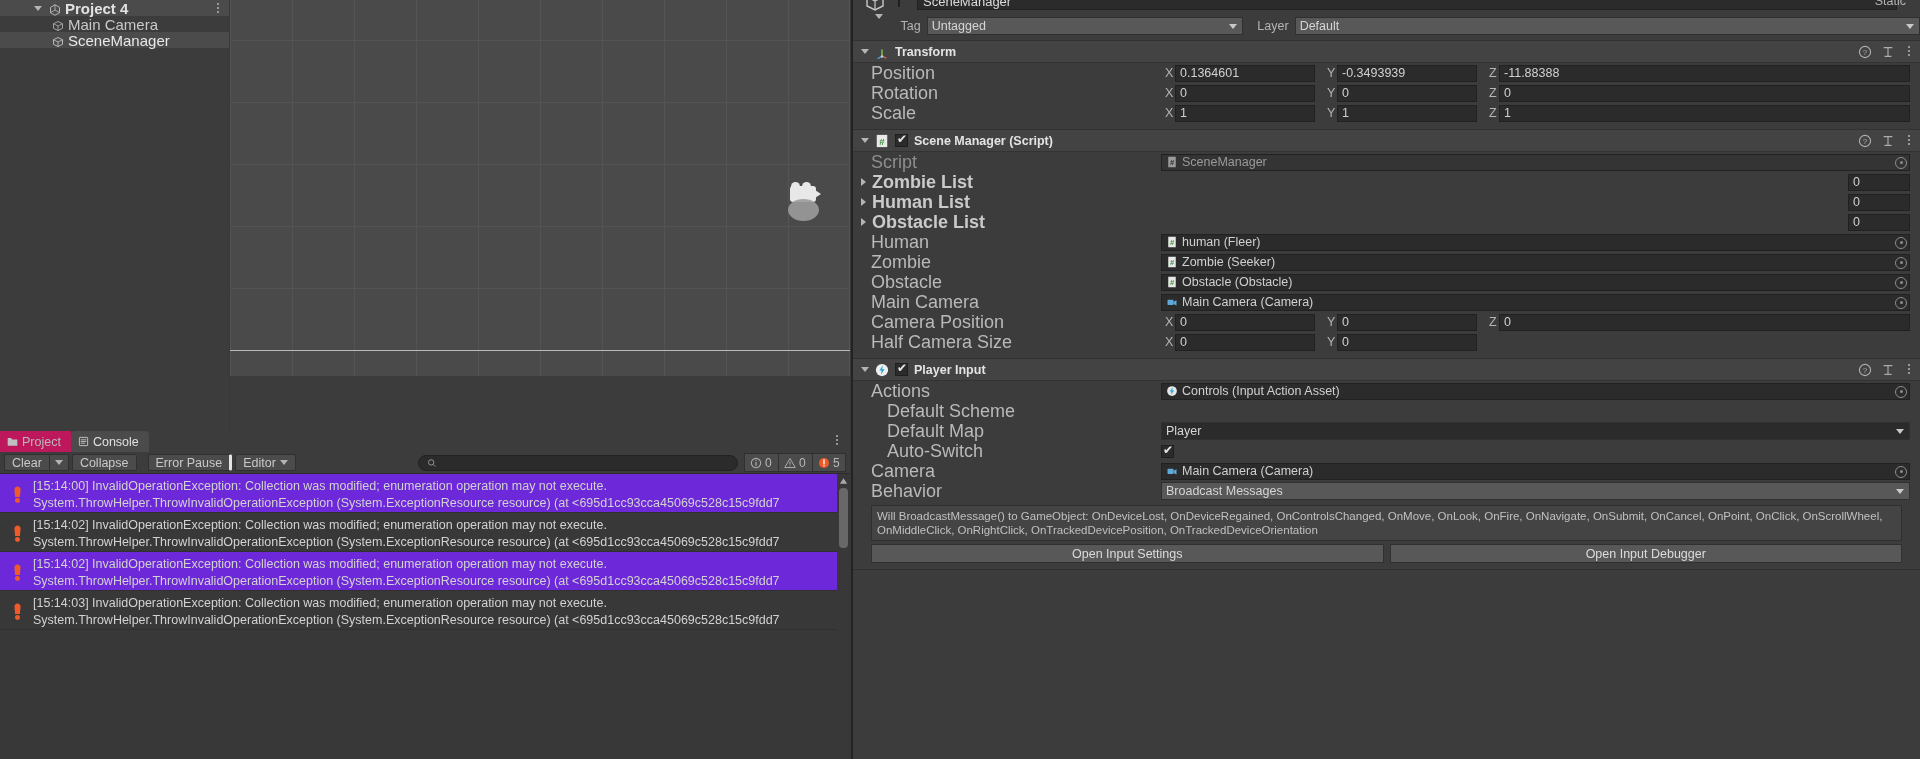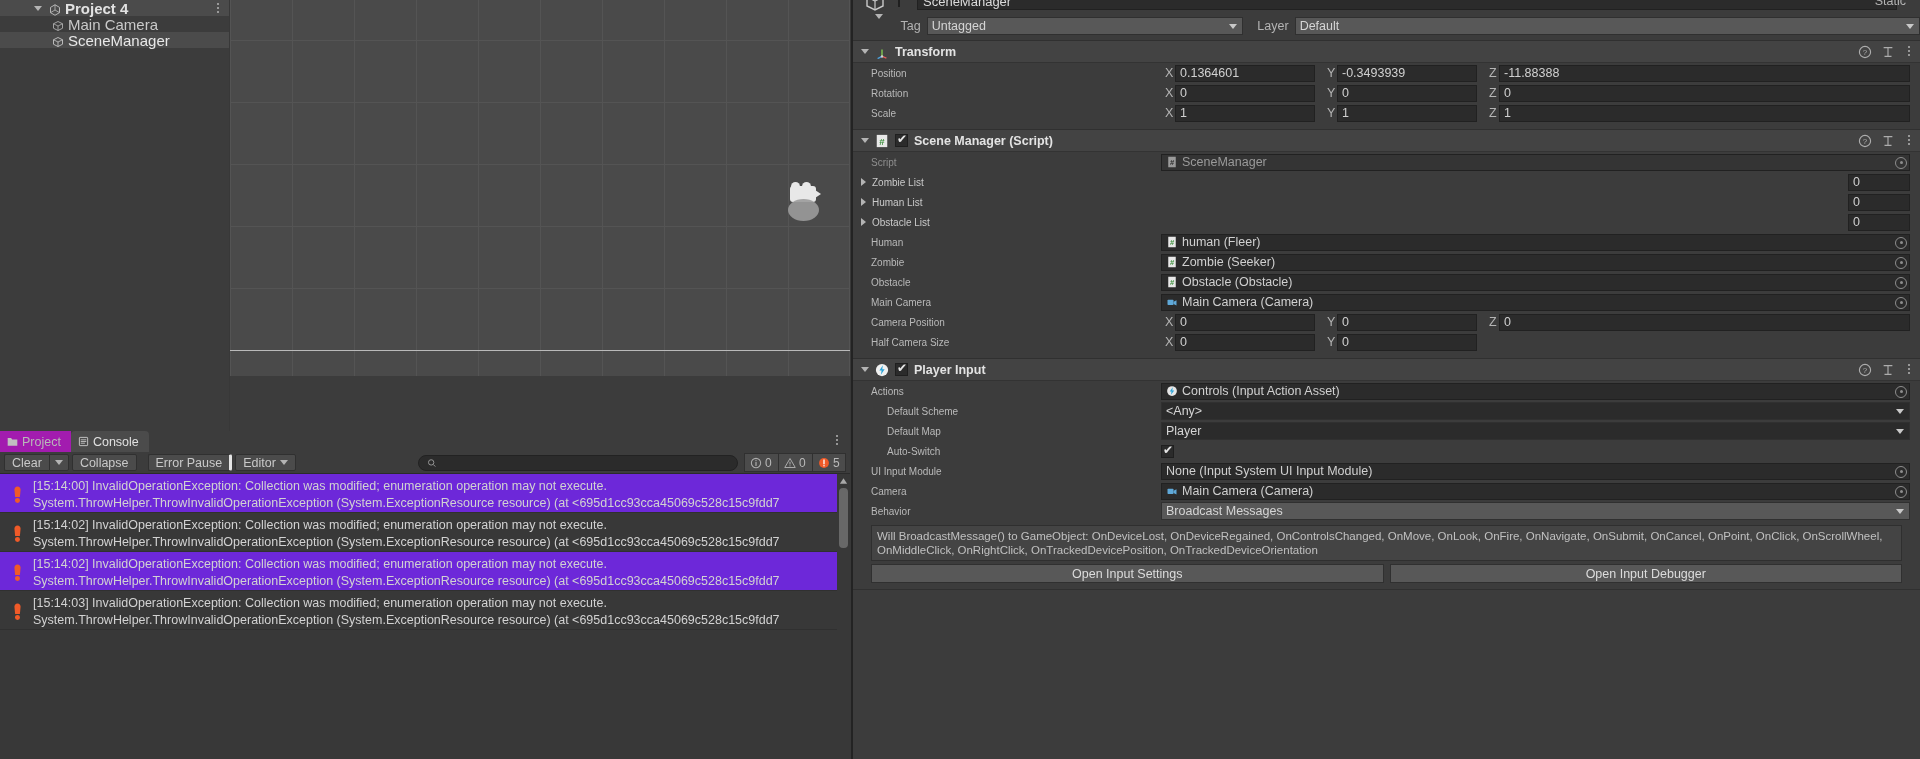--- a/index.html
+++ b/index.html
@@ -36,21 +36,21 @@
   .cam-body { position:absolute; left:4px; top:0px; width:26px;height:16px;background:#e8e8e8;border-radius:3px; }
   .cam-lens { position:absolute; left:26px; top:2px; width:0;height:0;border-top:6px solid transparent;border-bottom:6px solid transparent;border-left:9px solid #e8e8e8; }
   .cam-reel1,.cam-reel2 { position:absolute; top:-4px; width:9px;height:9px;border-radius:50%;background:#e8e8e8; }
   .cam-reel1 { left:5px; } .cam-reel2 { left:16px; }
   .cam-base { position:absolute; left:2px; top:13px; width:31px;height:22px;border-radius:50%;background:#9b9b9b; opacity:.9;}
 
   
   #console { position:absolute; left:0; top:431px; width:850px; height:328px; background:#383838; }
   .tabbar { height:21px; background:#3c3c3c; display:flex; align-items:flex-end; position:relative; }
   .tab { height:21px; padding:0 10px 0 7px; display:flex; align-items:center; gap:4px;
-         font-size:12.5px; color:#b8b8b8; background:#a21caf; }
+         font-size:12.5px; color:#b8b8b8; background:#be185d; }
   .tab.active { background:#4b4b4b; border-top-left-radius:4px; border-top-right-radius:4px; color:#e0e0e0;}
   .ctoolbar { height:22px; background:#3c3c3c; display:flex; align-items:center; gap:0; padding:0 4px;
               border-bottom:1px solid #2b2b2b; position:relative; }
   .tbtn { height:17px; padding:0 7px; display:flex; align-items:center; gap:4px; font-size:12.5px;
           color:#c9c9c9; background:#4b4b4b; border:1px solid #303030; border-right:none; }
   .tbtn:first-child { border-top-left-radius:2px;border-bottom-left-radius:2px; }
   .tbtn.last { border-right:1px solid #303030; border-top-right-radius:2px;border-bottom-right-radius:2px;}
   .searchbox { flex:0 0 auto; width:320px; height:16px; background:#2b2b2b; border:1px solid #222;
                border-radius:8px; margin-left:auto; display:flex; align-items:center; padding:0 8px; gap:5px; }
   .searchbox input { background:transparent;border:none;outline:none;color:#c9c9c9;font-size:12px;width:100%;
@@ -85,23 +85,23 @@
         border-left:4px solid transparent;border-right:4px solid transparent;border-top:5px solid #c9c9c9; }
 
   .comp { border-top:1px solid #303030; background:#3c3c3c; }
   .comp-head { height:22px; display:flex; align-items:center; gap:6px; padding-left:8px; background:#434343;
                position:relative; border-bottom:1px solid #333; }
   .comp-title { font-weight:bold; font-size:12.5px; color:#e3e3e3; }
   .comp-right { position:absolute; right:6px; top:4px; display:flex; align-items:center; gap:9px; }
   .ci { width:14px;height:14px; }
 
   .frow { height:20px; display:flex; align-items:center; padding-left:18px; }
-  .fname { width:290px; color:#b9b9b9; font-size:10px; flex:0 0 auto; }
+  .fname { width:290px; color:#b9b9b9; font-size:18px; flex:0 0 auto; }
   .fname.ind { padding-left:16px; }
-  .fname.bold { font-weight:normal; color:#cacaca; }
+  .fname.bold { font-weight:bold; color:#cacaca; }
   .fname.dim { color:#8e8e8e; }
   .field { background:#2b2b2b; border:1px solid #212121; height:17px; color:#d0d0d0; font-size:12.5px;
            display:flex; align-items:center; padding:0 4px; overflow:hidden; white-space:nowrap; }
   .xyz { display:flex; align-items:center; gap:0; flex:1 1 auto; }
   .axl { width:14px; text-align:left; color:#b4b4b4; font-size:12.5px; flex:0 0 auto; padding-left:4px;}
   .objfield { flex:1 1 auto; background:#2b2b2b; border:1px solid #212121; height:17px;
               display:flex; align-items:center; gap:4px; padding:0 4px; position:relative; color:#d0d0d0; font-size:12.5px; }
   .objfield .picker { position:absolute; right:2px; top:2px; width:12px;height:12px;border-radius:50%;
                       border:1px solid #8d8d8d; }
   .objfield .picker::after { content:""; position:absolute; left:3.5px; top:3.5px; width:3px;height:3px;
@@ -596,46 +596,35 @@
               <circle cx="8" cy="8" r="6.5" fill="#e6e6e6"></circle>
               <path d="M9 3 L5 8.6 h2.4 L6.6 13 L11 7.4 H8.4 Z" fill="#2aa3d8"></path>
             </svg>
           <span>Controls (Input Action Asset)</span>
           <span class="picker"></span>
         </div>
       </div>
 
       <div class="frow">
         <span class="fname ind">Default Scheme</span>
-        <div class="dropdown" style="flex:1 1 auto;margin-right:10px;background:#2b2b2b">
-          <span>&lt;Any&gt;</span>
-            <span class="dd-tri"></span>
-        </div>
       </div>
 
       <div class="frow">
         <span class="fname ind">Default Map</span>
         <div class="dropdown" style="flex:1 1 auto;margin-right:10px;background:#2b2b2b">
           <span>Player</span>
             <span class="dd-tri"></span>
         </div>
       </div>
 
       <div class="frow">
         <span class="fname ind">Auto-Switch</span>
         <span class="checkbox on"></span>
       </div>
 
-      <div class="frow">
-        <span class="fname">UI Input Module</span>
-        <div class="objfield" style="margin-right:10px">
-          <span>None (Input System UI Input Module)</span>
-          <span class="picker"></span>
-        </div>
-      </div>
 
       <div class="frow">
         <span class="fname">Camera</span>
         <div class="objfield" style="margin-right:10px">
           <svg class="sico" viewBox="0 0 16 16">
               <rect x="2" y="5" width="8" height="7" rx="1" fill="#5fa8d8"></rect>
               <path d="M10 7.5 L14 5.5 v7 L10 10.5 Z" fill="#5fa8d8"></path>
             </svg>
           <span>Main Camera (Camera)</span>
           <span class="picker"></span>

